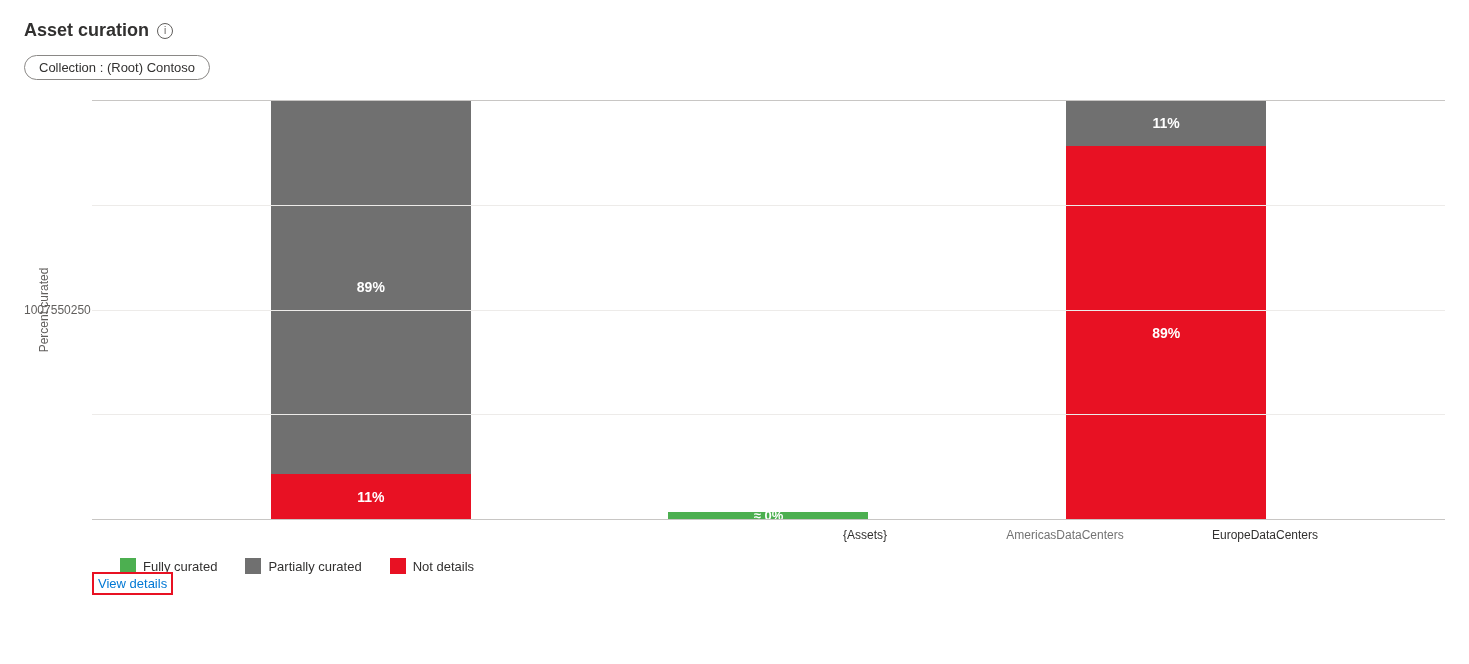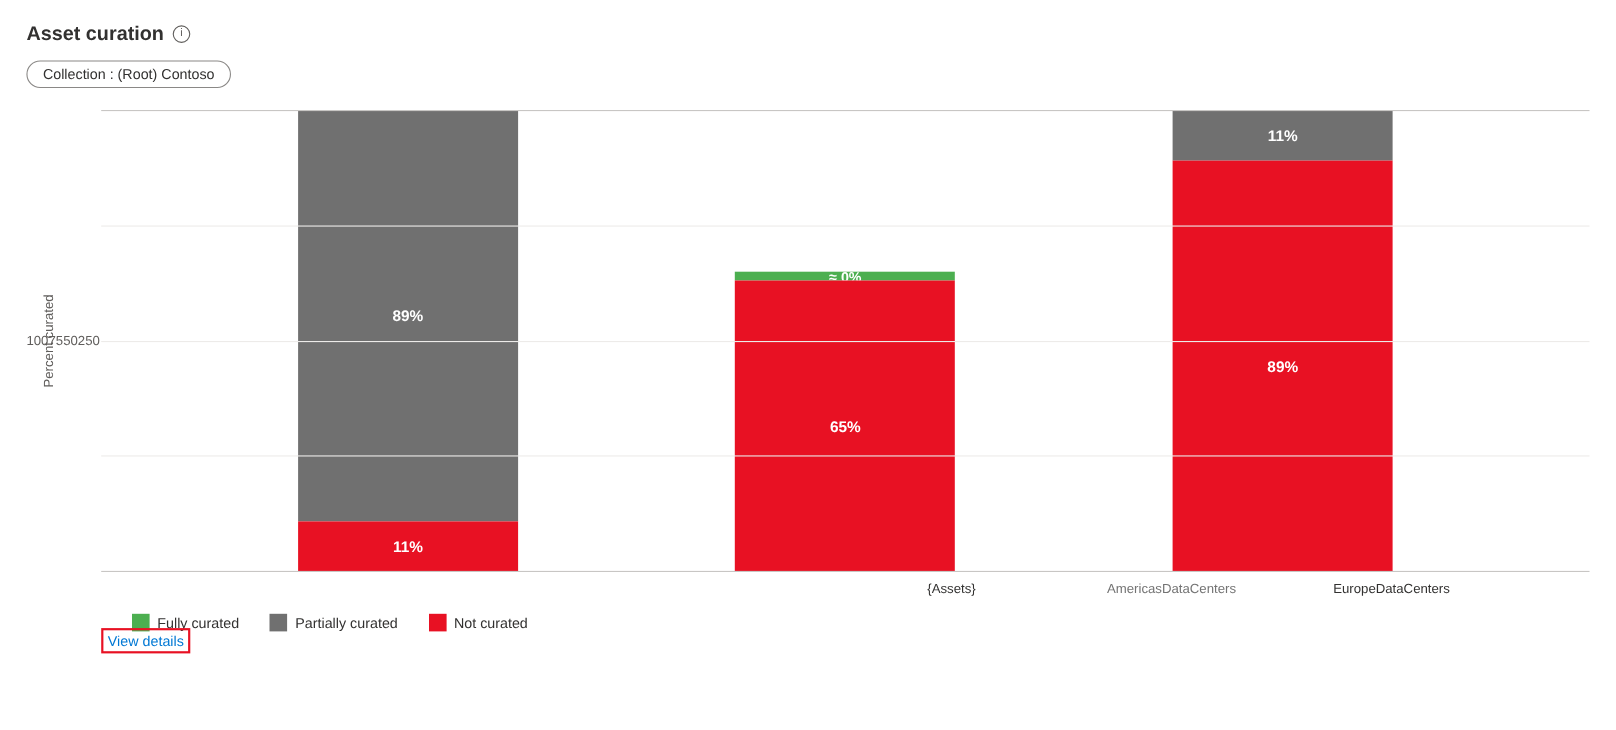--- a/index.html
+++ b/index.html
@@ -65,23 +65,20 @@
       </div>
 
       <div style="display:flex;flex-direction:column;align-items:center;">
         <div style="display:flex;flex-direction:column;width:200px;height:420px;justify-content:flex-end;">
 
           <div style="background:#4caf50;height:calc(420px * 0.02);display:flex;align-items:center;justify-content:center;font-size:13px;font-weight:600;color:#fff;">
             <span>≈ 0%</span>
           </div>
 
 
-          <div style="background:#e81123;height:calc(420px * 0.63);display:flex;align-items:center;justify-content:center;font-size:14px;font-weight:600;color:#fff;">
-            <span>65%</span>
-          </div>
         </div>
       </div>
 
       <div style="display:flex;flex-direction:column;align-items:center;">
         <div style="display:flex;flex-direction:column;width:200px;height:420px;justify-content:flex-end;">
 
           <div style="background:#707070;height:calc(420px * 0.11);display:flex;align-items:center;justify-content:center;font-size:14px;font-weight:600;color:#fff;">
             <span>11%</span>
           </div>
 
@@ -107,21 +104,21 @@
   <div style="display:flex;align-items:center;gap:7px;font-size:13px;">
     <div style="width:16px;height:16px;background:#4caf50;flex-shrink:0;"></div>
     <span>Fully curated</span>
   </div>
   <div style="display:flex;align-items:center;gap:7px;font-size:13px;">
     <div style="width:16px;height:16px;background:#707070;flex-shrink:0;"></div>
     <span>Partially curated</span>
   </div>
   <div style="display:flex;align-items:center;gap:7px;font-size:13px;">
     <div style="width:16px;height:16px;background:#e81123;flex-shrink:0;"></div>
-    <span>Not curated</span>
+    <span>Not details</span>
   </div>
 </div>
 
 
 <div style="margin-left:68px;">
   <a href="#" style="color:#0078d4;font-size:13px;text-decoration:none;cursor:pointer;border:2px solid #e81123;padding:2px 4px;">
     <span>View details</span>
   </a>
 </div>
 

